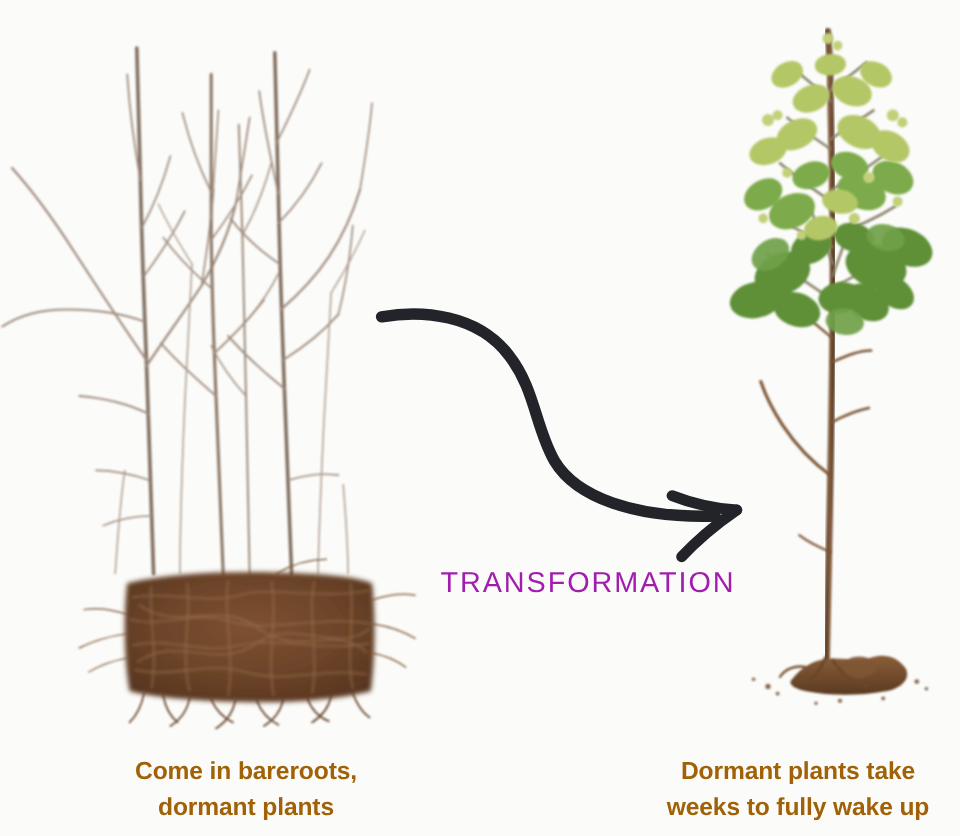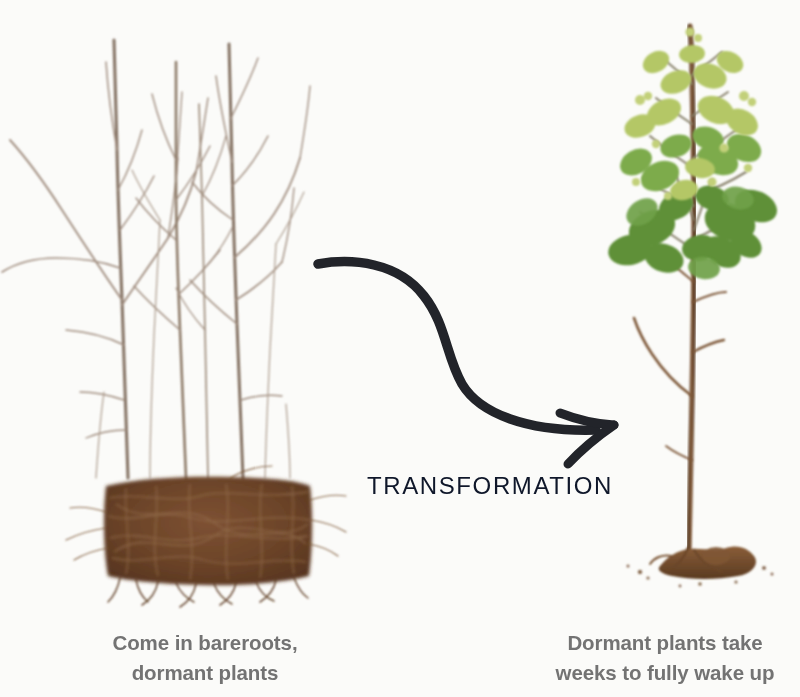--- a/index.html
+++ b/index.html
@@ -22,21 +22,21 @@
     position: absolute;
     left: 0;
     top: 0;
     width: 800px;
     height: 697px;
     display: block;
   }
   .caption {
     position: absolute;
     text-align: center;
-    color: #737373;
+    color: #a16207;
     font-family: "Liberation Sans", sans-serif;
     font-weight: bold;
     font-size: 20.5px;
     line-height: 30px;
     letter-spacing: -0.1px;
     white-space: pre-line;
   }
   #caption-left {
     left: 35px;
     top: 628px;
@@ -46,21 +46,21 @@
     left: 495px;
     top: 628px;
     width: 340px;
   }
   .transform-label {
     position: absolute;
     left: 345px;
     top: 472px;
     width: 290px;
     text-align: center;
-    color: #0f172a;
+    color: #a21caf;
     font-family: "Liberation Sans", sans-serif;
     font-weight: 400;
     font-size: 24px;
     letter-spacing: 1.6px;
   }
 </style>
 </head>
 <body>
 
 <div id="stage">

